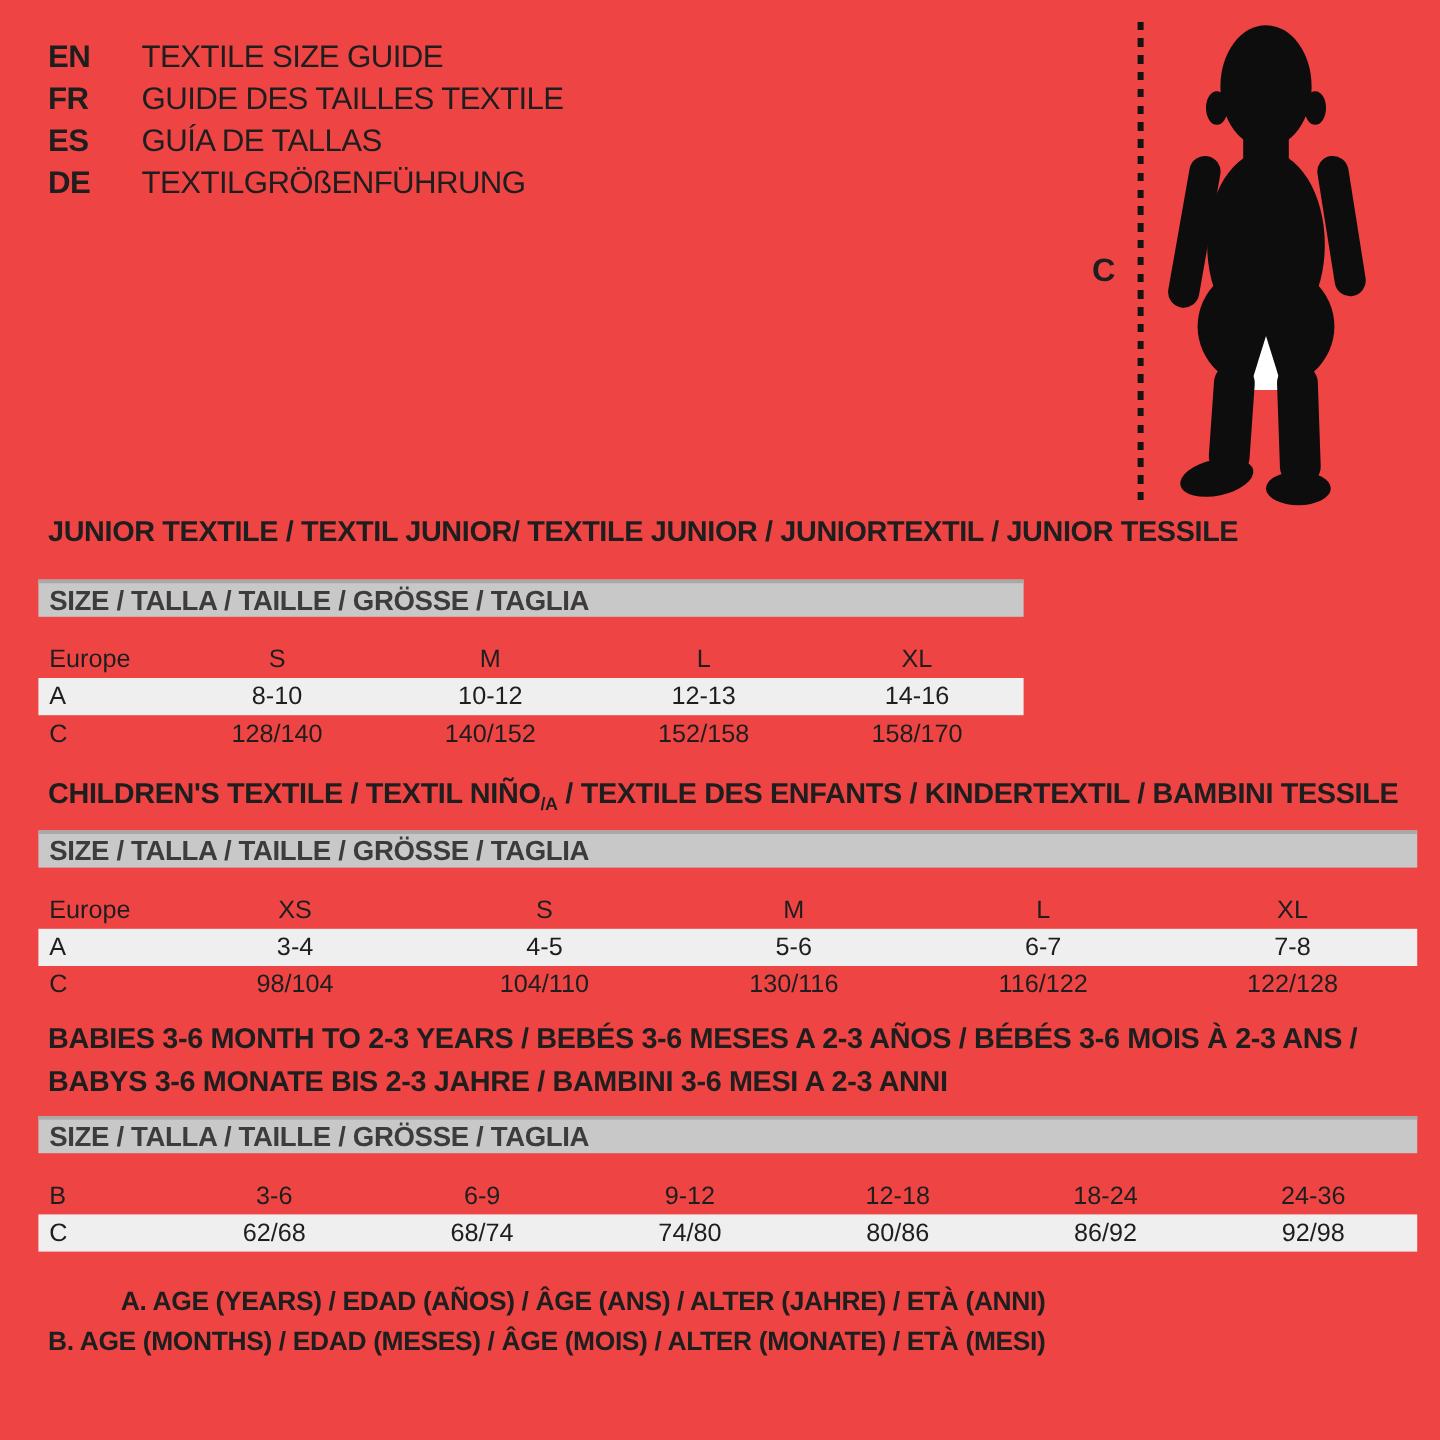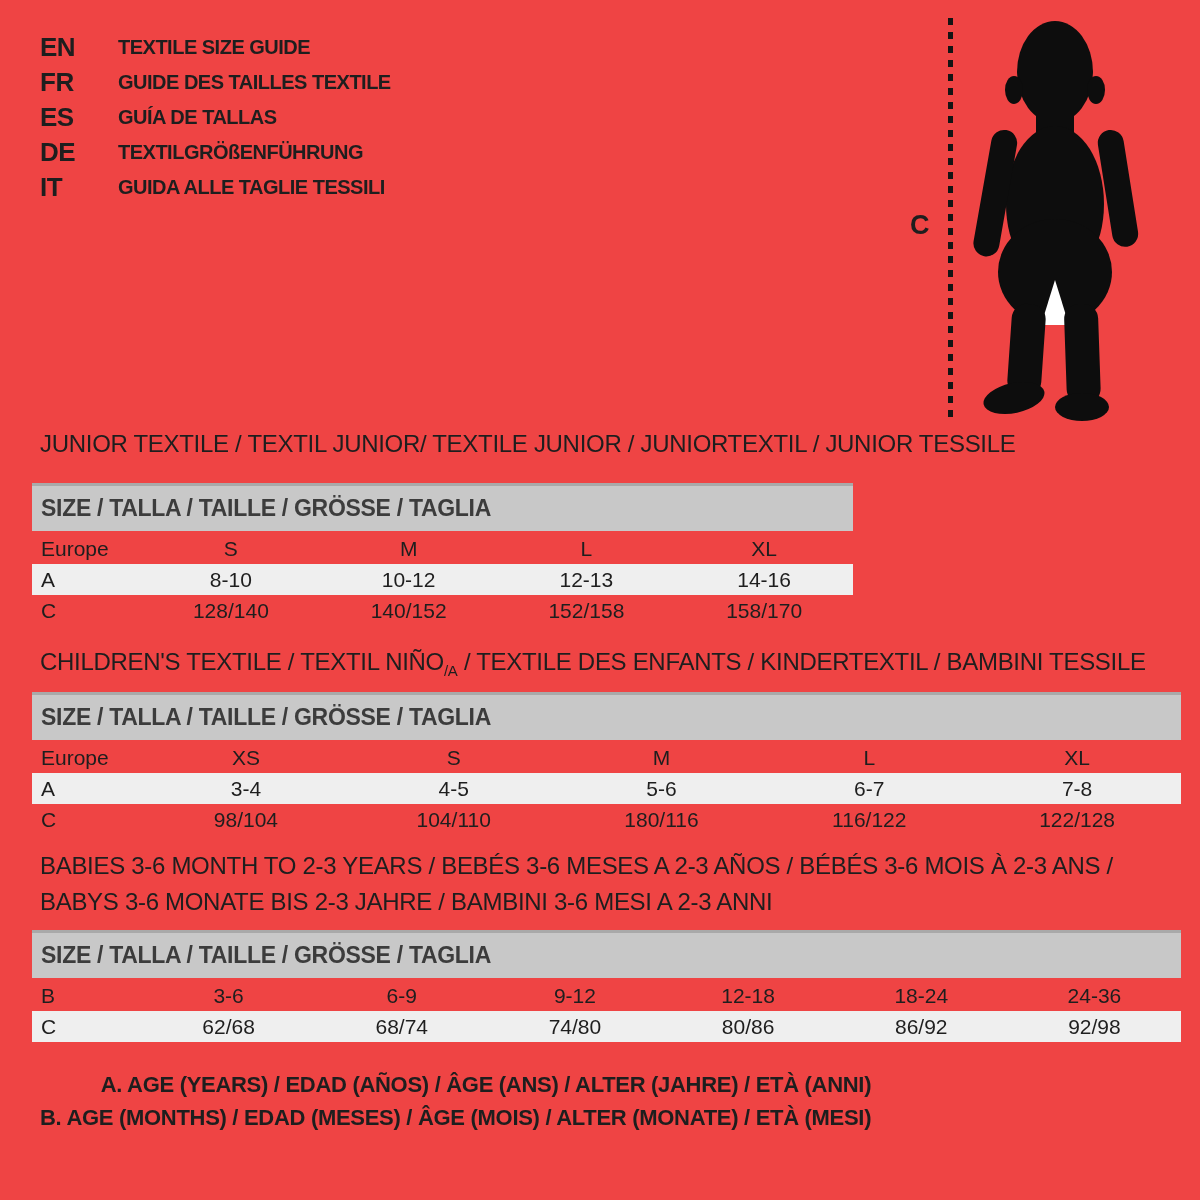--- a/index.html
+++ b/index.html
@@ -4,41 +4,41 @@
 <style>
   html,body{margin:0;padding:0;background:#fff;}
   .canvas{
     position:relative;width:1200px;height:1200px;background:#ef4444;overflow:hidden;
     font-family:"Liberation Sans",sans-serif;color:var(--ink,#1e1e1e);
   }
   
   .lang-list{position:absolute;left:40px;top:30px;}
   .lang-row{display:flex;height:35px;align-items:center;}
   .lang-code{width:78px;font-weight:700;font-size:26px;letter-spacing:-0.5px;}
-  .lang-label{font-weight:700;font-size:20px;letter-spacing:-0.5px;white-space:nowrap;}
+  .lang-label{font-weight:400;font-size:26px;letter-spacing:-0.5px;white-space:nowrap;}
   
   .figure{position:absolute;left:900px;top:12px;width:280px;height:412px;}
   .dash-line{position:absolute;left:48px;top:6px;height:402px;width:5px;
     background:repeating-linear-gradient(to bottom,#141414 0px,#141414 7px,transparent 7px,transparent 14px);}
   .c-label{position:absolute;left:10px;top:198px;font-weight:700;font-size:27px;}
   .baby-svg{position:absolute;left:58px;top:2px;}
   
-  .section-title{position:absolute;left:40px;font-weight:400;font-size:24px;letter-spacing:-0.3px;white-space:nowrap;}
+  .section-title{position:absolute;left:40px;font-weight:700;font-size:24px;letter-spacing:-0.3px;white-space:nowrap;}
   #junior-title{top:430px;}
   #children-title{top:648px;}
   #babies-title{top:848px;line-height:36px;}
   .sub{font-size:15px;vertical-align:-6px;}
   
   .size-table{position:absolute;left:32px;}
   #junior-table{top:483px;width:821px;}
   #children-table{top:692px;width:1149px;}
   #babies-table{top:930px;width:1149px;}
-  .size-bar{height:48px;background:var(--bar_gray,#c8c8c8);border-top:3px solid var(--bar_edge,#a9a9a9);
+  .size-bar{height:31px;background:var(--bar_gray,#c8c8c8);border-top:3px solid var(--bar_edge,#a9a9a9);
     box-sizing:border-box;display:flex;align-items:center;padding-left:9px;
-    font-weight:700;font-size:23px;color:var(--bar_text,#3c3c3c);letter-spacing:-0.3px;margin-bottom:2px;}
+    font-weight:700;font-size:23px;color:var(--bar_text,#3c3c3c);letter-spacing:-0.3px;margin-bottom:20px;}
   .trow{display:flex;height:31px;align-items:center;font-size:21px;color:var(--ink,#1e1e1e);}
   .trow.shaded{background:var(--row_stripe,#efefef);}
   .tcell{flex:1;text-align:center;white-space:nowrap;}
   .tcell.label{flex:0 0 101px;text-align:left;padding-left:9px;}
   
   .legend{position:absolute;left:40px;top:1072px;text-align:right;}
   .legend-line{font-weight:700;font-size:22px;height:33px;letter-spacing:-0.3px;white-space:nowrap;}
 </style>
 </head>
 <body>
@@ -54,24 +54,20 @@
         <span class="lang-code">FR</span>
         <span class="lang-label">GUIDE DES TAILLES TEXTILE</span>
       </div>
       <div class="lang-row">
         <span class="lang-code">ES</span>
         <span class="lang-label">GUÍA DE TALLAS</span>
       </div>
       <div class="lang-row">
         <span class="lang-code">DE</span>
         <span class="lang-label">TEXTILGRÖßENFÜHRUNG</span>
-      </div>
-      <div class="lang-row">
-        <span class="lang-code">IT</span>
-        <span class="lang-label">GUIDA ALLE TAGLIE TESSILI</span>
       </div>
     </div>
 
   <div class="figure">
     <div class="dash-line"></div>
     <div class="c-label">C</div>
     <svg class="baby-svg" width="200" height="410" viewBox="0 0 200 410" fill="#0d0d0d">
       <ellipse cx="97" cy="58" rx="38" ry="51"></ellipse>
       <ellipse cx="56" cy="76" rx="9" ry="14"></ellipse>
       <ellipse cx="138" cy="76" rx="9" ry="14"></ellipse>
@@ -135,21 +131,21 @@
           <div class="tcell">3-4</div>
           <div class="tcell">4-5</div>
           <div class="tcell">5-6</div>
           <div class="tcell">6-7</div>
           <div class="tcell">7-8</div>
         </div>
         <div class="trow">
           <div class="tcell label">C</div>
           <div class="tcell">98/104</div>
           <div class="tcell">104/110</div>
-          <div class="tcell">180/116</div>
+          <div class="tcell">130/116</div>
           <div class="tcell">116/122</div>
           <div class="tcell">122/128</div>
         </div>
       </div>
   </div>
 
   <div class="section-title" id="babies-title">
     <div>BABIES 3-6 MONTH TO 2-3 YEARS / BEBÉS 3-6 MESES A 2-3 AÑOS / BÉBÉS 3-6 MOIS À 2-3 ANS /</div>
     <div>BABYS 3-6 MONATE BIS 2-3 JAHRE / BAMBINI 3-6 MESI A 2-3 ANNI</div>
   </div>

